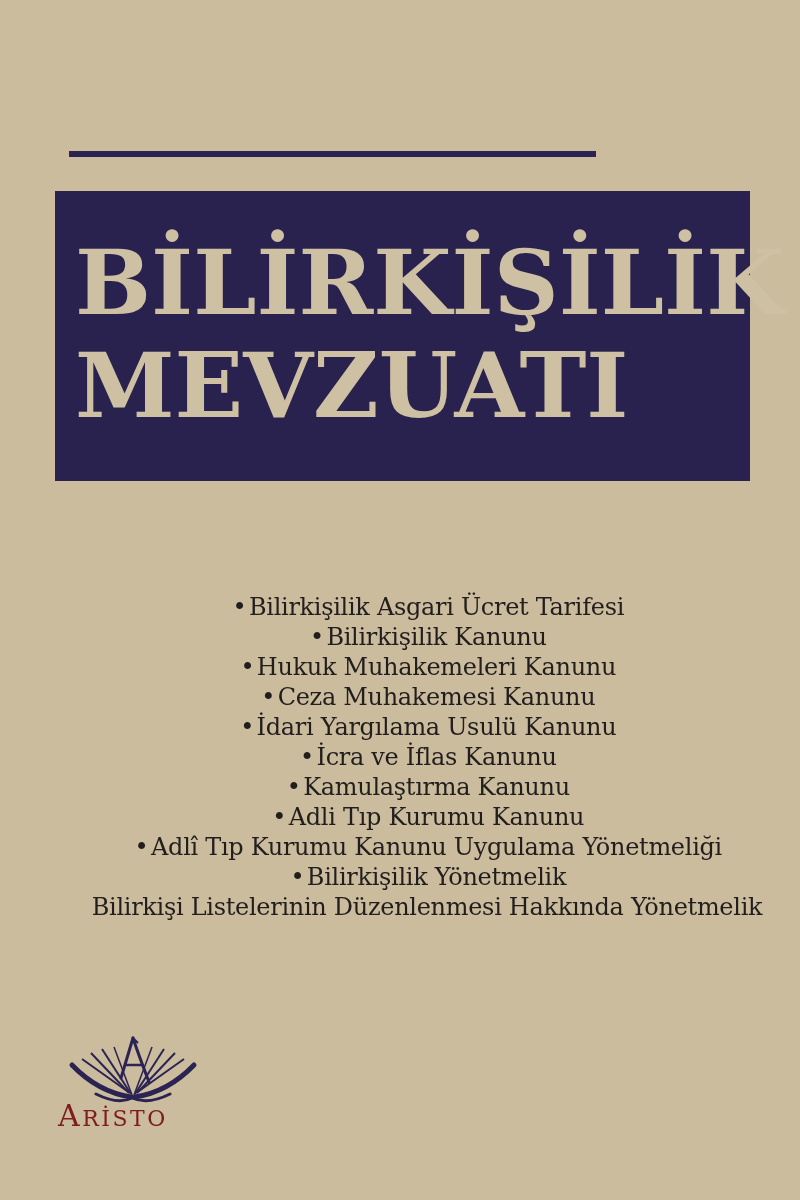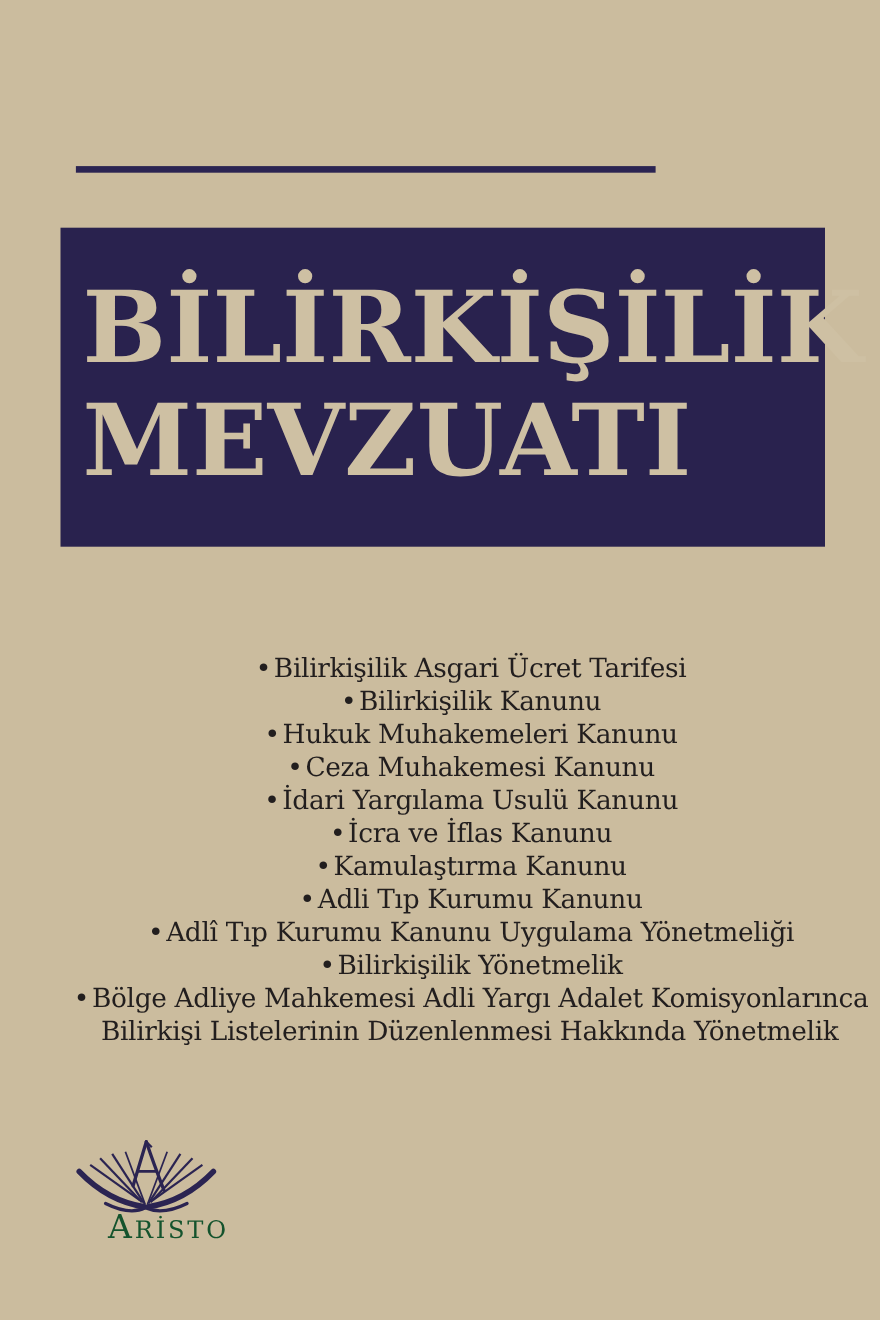--- a/index.html
+++ b/index.html
@@ -45,21 +45,21 @@
     left: 69px;
     top: 151px;
     width: 527px;
     height: 6px;
     background: #2b2452;
   }
   
   .title-box {
     position: absolute;
     left: 55px;
-    top: 207px;
+    top: 191px;
     width: 695px;
     height: 290px;
     background: #29224e;
     box-sizing: border-box;
     padding: 40px 0 0 20px;
   }
   .title-line {
     font-size: 90px;
     font-weight: bold;
     line-height: 103px;
@@ -85,22 +85,22 @@
   .bullet {
     display: inline-block;
     width: 19px;
   }
   
   .publisher-logo {
     position: absolute;
     left: 58px;
     top: 1036px;
     width: 150px;
-    text-align: right;
-    color: #14532d;
+    text-align: left;
+    color: #7f1d1d;
   }
   .logo-mark {
     display: block;
     margin: 0 auto;
   }
   .logo-text {
     margin-top: -4px;
     font-size: 22px;
     letter-spacing: 2.5px;
     line-height: 28px;
@@ -126,21 +126,20 @@
     <div class="contents-line"><span class="bullet">•</span><span>Bilirkişilik Asgari Ücret Tarifesi</span></div>
     <div class="contents-line"><span class="bullet">•</span><span>Bilirkişilik Kanunu</span></div>
     <div class="contents-line"><span class="bullet">•</span><span>Hukuk Muhakemeleri Kanunu</span></div>
     <div class="contents-line"><span class="bullet">•</span><span>Ceza Muhakemesi Kanunu</span></div>
     <div class="contents-line"><span class="bullet">•</span><span>İdari Yargılama Usulü Kanunu</span></div>
     <div class="contents-line"><span class="bullet">•</span><span>İcra ve İflas Kanunu</span></div>
     <div class="contents-line"><span class="bullet">•</span><span>Kamulaştırma Kanunu</span></div>
     <div class="contents-line"><span class="bullet">•</span><span>Adli Tıp Kurumu Kanunu</span></div>
     <div class="contents-line"><span class="bullet">•</span><span>Adlî Tıp Kurumu Kanunu Uygulama Yönetmeliği</span></div>
     <div class="contents-line"><span class="bullet">•</span><span>Bilirkişilik Yönetmelik</span></div>
-    <div class="contents-line"><span class="bullet">•</span><span>Bölge Adliye Mahkemesi Adli Yargı Adalet Komisyonlarınca</span></div>
     <div class="contents-line">Bilirkişi Listelerinin Düzenlenmesi Hakkında Yönetmelik</div>
   </div>
 
   <div class="publisher-logo">
     <svg class="logo-mark" width="150" height="70" viewBox="0 0 150 70" fill="none" xmlns="http://www.w3.org/2000/svg">
 
       <path d="M69 55 L24 23" stroke="#2b2452" stroke-width="2"></path>
       <path d="M71 57 L33 17" stroke="#2b2452" stroke-width="2"></path>
       <path d="M73 58 L44 13" stroke="#2b2452" stroke-width="2"></path>
       <path d="M74 59 L56 11" stroke="#2b2452" stroke-width="1.6"></path>

